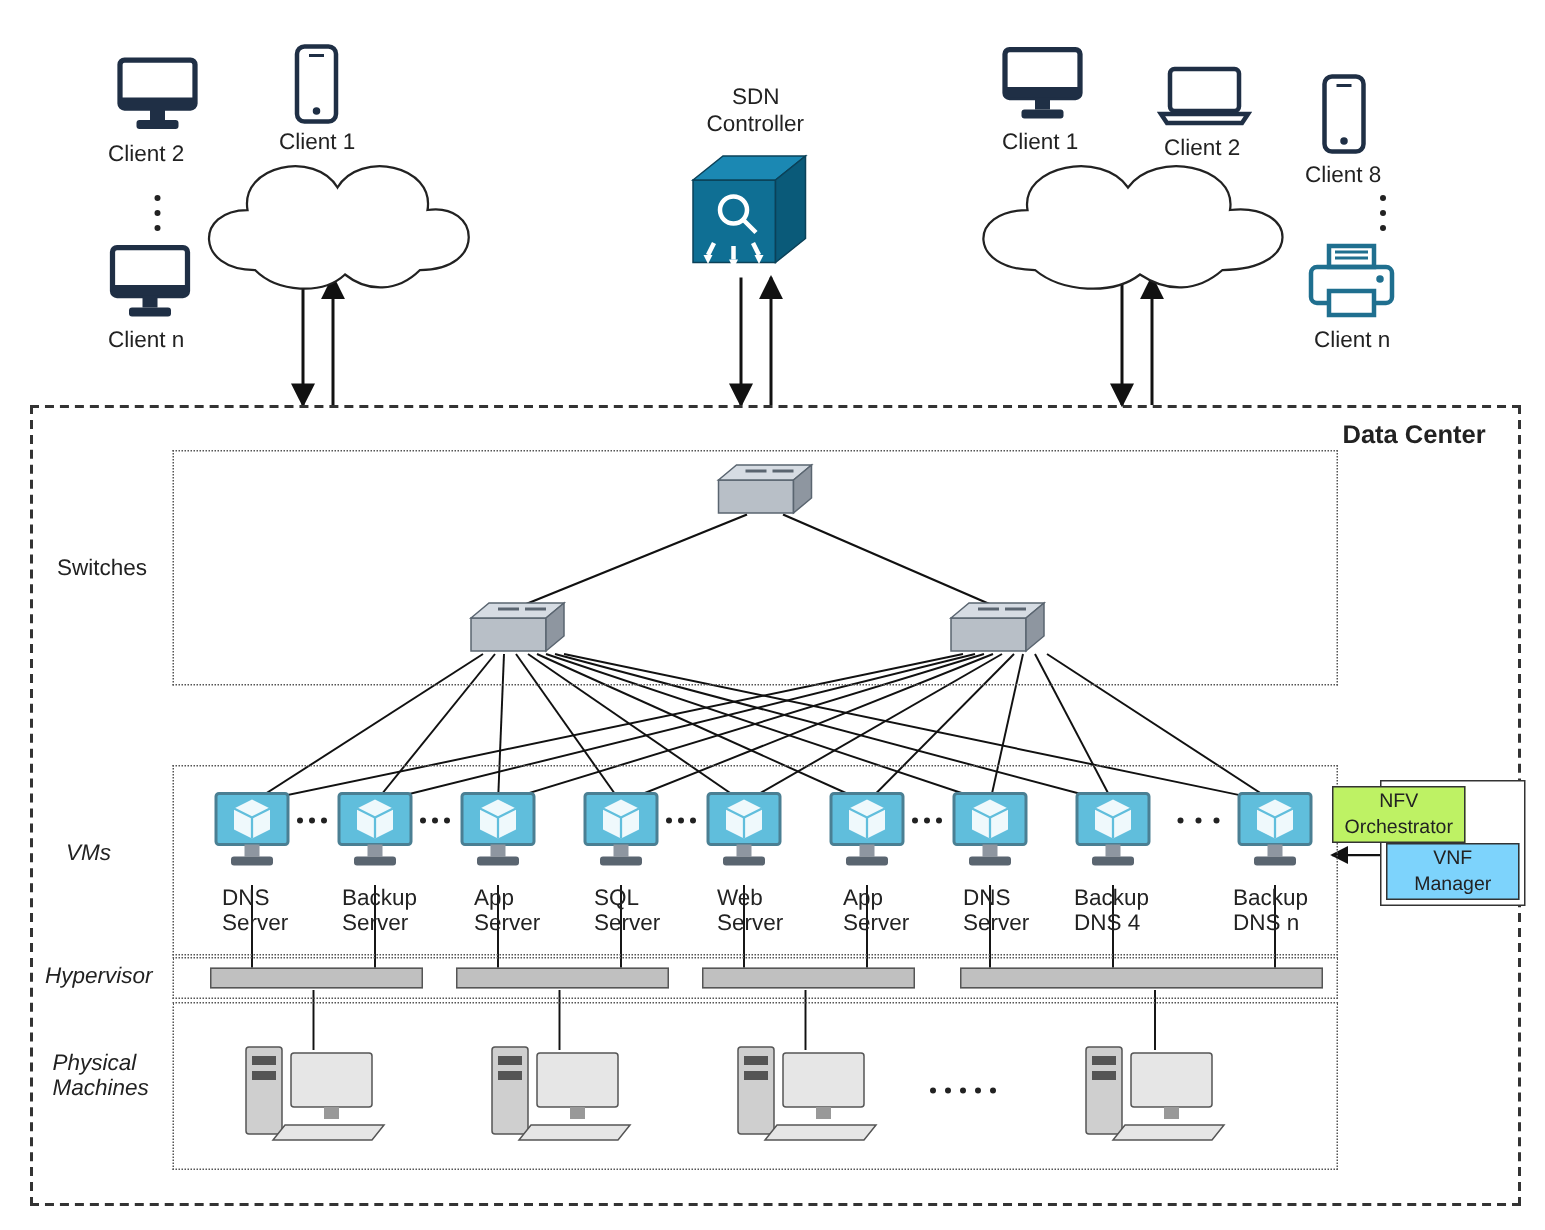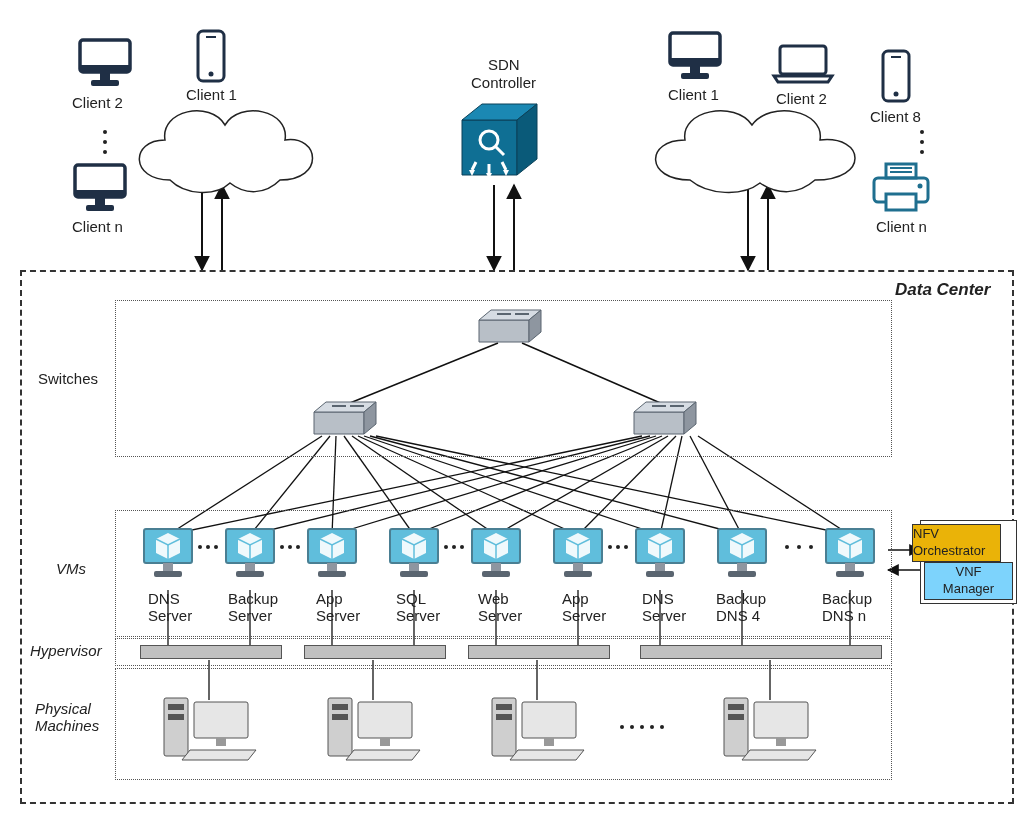--- a/index.html
+++ b/index.html
@@ -16,21 +16,20 @@
     width: 1030px;
     height: 820px;
   }
   .lbl {
     position: absolute;
     font-size: 15px;
     text-align: left;
     white-space: nowrap;
   }
   .title-italic {
-    font-style: italic;
     font-weight: bold;
   }
   svg { display:block; }
   .ico { position:absolute; }
   .dots-vert {
     position:absolute; width:4px; height:24px; display:flex; flex-direction:column; justify-content:space-between;
   }
   .dots-vert span { width:4px;height:4px;background:#222;border-radius:50%; }
   .dots-horiz {
     position:absolute; height:4px; display:flex; justify-content:space-between;
@@ -213,21 +212,21 @@
 </svg>
 <svg class="ico" style="left:632px;top:400px" width="66" height="38" viewBox="0 0 66 38">
   <polygon points="2,12 52,12 52,34 2,34" fill="#b8bfc7" stroke="#5a6570"></polygon>
   <polygon points="2,12 14,2 64,2 52,12" fill="#d6dce3" stroke="#5a6570"></polygon>
   <polygon points="52,12 64,2 64,24 52,34" fill="#8e96a0" stroke="#5a6570"></polygon>
   <line x1="20" y1="6" x2="34" y2="6" stroke="#5a6570" stroke-width="2"></line>
   <line x1="38" y1="6" x2="52" y2="6" stroke="#5a6570" stroke-width="2"></line>
 </svg>
 
 <div style="position:absolute;left:115px;top:510px;width:775px;height:125px;border:1.5px dotted #555;"></div>
-<div class="lbl" style="left:56px;top:560px;font-style:italic">VMs</div>
+<div class="lbl" style="left:44px;top:560px;font-style:italic">VMs</div>
 
 <svg class="ico" style="left:140px;top:525px" width="56" height="58" viewBox="0 0 56 58">
   <rect x="4" y="4" width="48" height="34" rx="2" fill="#60bedc" stroke="#4a7f93" stroke-width="2"></rect>
   <rect x="23" y="38" width="10" height="8" fill="#8e96a0"></rect>
   <rect x="14" y="46" width="28" height="6" rx="2" fill="#5a6570"></rect>
   <polygon points="28,8 40,14 40,28 28,34 16,28 16,14" fill="#fff" opacity="0.9"></polygon>
   <polyline points="16,14 28,20 40,14" fill="none" stroke="#60bedc" stroke-width="1.5"></polyline>
   <line x1="28" y1="20" x2="28" y2="34" stroke="#60bedc" stroke-width="1.5"></line>
 </svg>
 
@@ -386,20 +385,20 @@
 
 <div class="dots-horiz" style="left:620px;top:725px;width:44px">
       <span></span>
       <span></span>
       <span></span>
       <span></span>
       <span></span>
     </div>
 
 <div style="position:absolute;left:920px;top:520px;width:95px;height:82px;border:1.5px solid #333;background:#fff;"></div>
-<div style="position:absolute;left:912px;top:524px;width:87px;height:36px;border:1px solid #333;background:#eab308;
-            font-size:13px;text-align:left;line-height:17px;white-space:pre">NFV
+<div style="position:absolute;left:888px;top:524px;width:87px;height:36px;border:1px solid #333;background:#bef264;
+            font-size:13px;text-align:center;line-height:17px;white-space:pre">NFV
 Orchestrator</div>
 <div style="position:absolute;left:924px;top:562px;width:87px;height:36px;border:1px solid #333;background:#7dd3fc;
             font-size:13px;text-align:center;line-height:17px;white-space:pre">VNF
 Manager</div>
 
 </div>
 
 </body></html>

